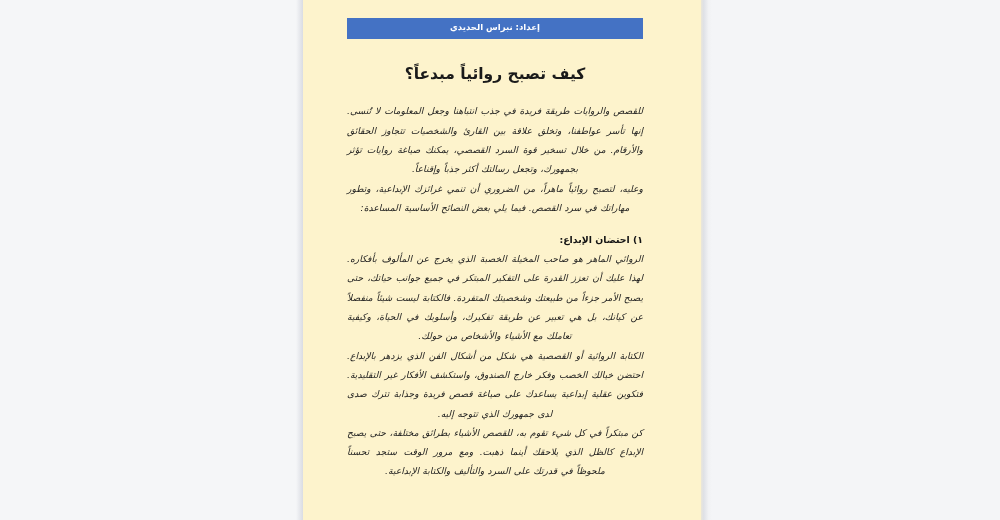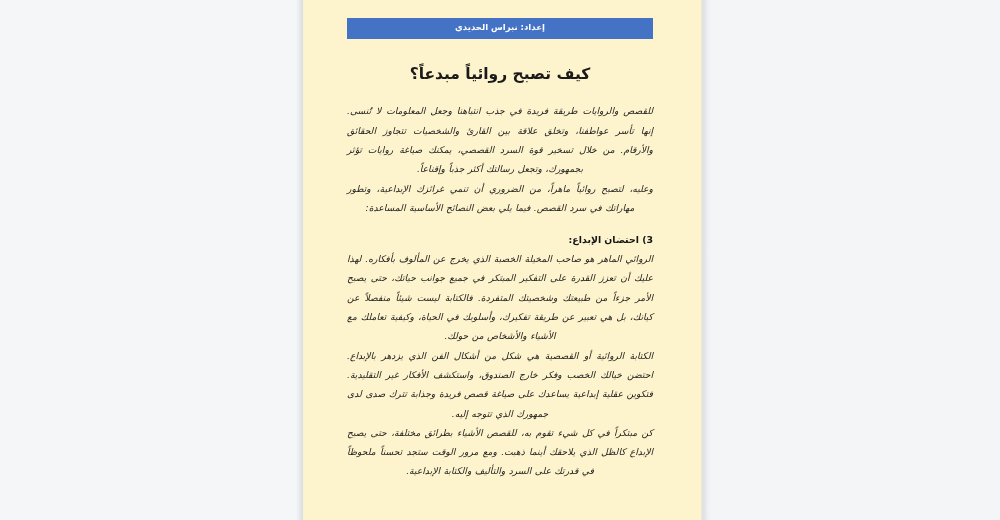--- a/index.html
+++ b/index.html
@@ -57,21 +57,21 @@
     width: 398px;
     height: 520px;
     background: #fdf3cc;
     box-sizing: border-box;
     padding: 0;
   }
 
   #page-content {
     position: absolute;
     left: 0;
-    right: 4px;
+    right: 14px;
     top: 0;
     padding: 18px 44px 4px 44px;
     box-sizing: border-box;
   }
 
   
   .author-banner {
     background: #4472c4;
     color: #ffffff;
     text-align: center;
@@ -134,21 +134,21 @@
     <div id="page-content">
 
       <div class="author-banner">إعداد: نبراس الحديدي</div>
 
       <h1 class="doc-title">كيف تصبح روائياً مبدعاً؟</h1>
 
       <p class="body-paragraph p-gap-large">للقصص والروايات طريقة فريدة في جذب انتباهنا وجعل المعلومات لا تُنسى. إنها تأسر عواطفنا، وتخلق علاقة بين القارئ والشخصيات تتجاوز الحقائق والأرقام. من خلال تسخير قوة السرد القصصي، يمكنك صياغة روايات تؤثر بجمهورك، وتجعل رسالتك أكثر جذباً وإقناعاً.</p>
 
       <p class="body-paragraph p-gap-med">وعليه، لتصبح روائياً ماهراً، من الضروري أن تنمي غرائزك الإبداعية، وتطور مهاراتك في سرد القصص. فيما يلي بعض النصائح الأساسية المساعدة:</p>
 
-      <h2 class="section-heading">3) احتضان الإبداع:</h2>
+      <h2 class="section-heading">١) احتضان الإبداع:</h2>
 
       <p class="body-paragraph p-gap-med">الروائي الماهر هو صاحب المخيلة الخصبة الذي يخرج عن المألوف بأفكاره. لهذا عليك أن تعزز القدرة على التفكير المبتكر في جميع جوانب حياتك، حتى يصبح الأمر جزءاً من طبيعتك وشخصيتك المتفردة. فالكتابة ليست شيئاً منفصلاً عن كيانك، بل هي تعبير عن طريقة تفكيرك، وأسلوبك في الحياة، وكيفية تعاملك مع الأشياء والأشخاص من حولك.</p>
 
       <p class="body-paragraph p-gap-med">الكتابة الروائية أو القصصية هي شكل من أشكال الفن الذي يزدهر بالإبداع. احتضن خيالك الخصب وفكر خارج الصندوق، واستكشف الأفكار غير التقليدية. فتكوين عقلية إبداعية يساعدك على صياغة قصص فريدة وجذابة تترك صدى لدى جمهورك الذي تتوجه إليه.</p>
 
       <p class="body-paragraph p-gap-med">كن مبتكراً في كل شيء تقوم به، للقصص الأشياء بطرائق مختلفة، حتى يصبح الإبداع كالظل الذي يلاحقك أينما ذهبت. ومع مرور الوقت ستجد تحسناً ملحوظاً في قدرتك على السرد والتأليف والكتابة الإبداعية.</p>
 
     </div>
   </div>
 

